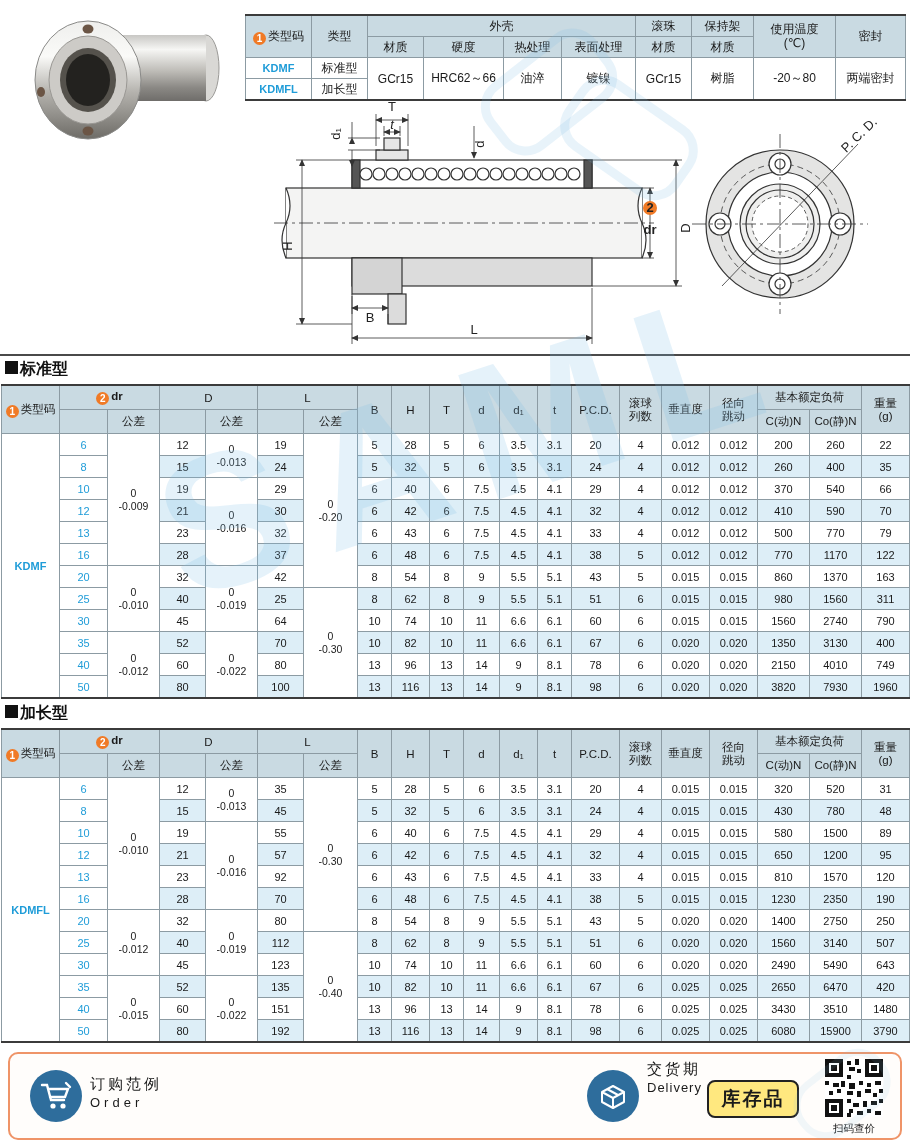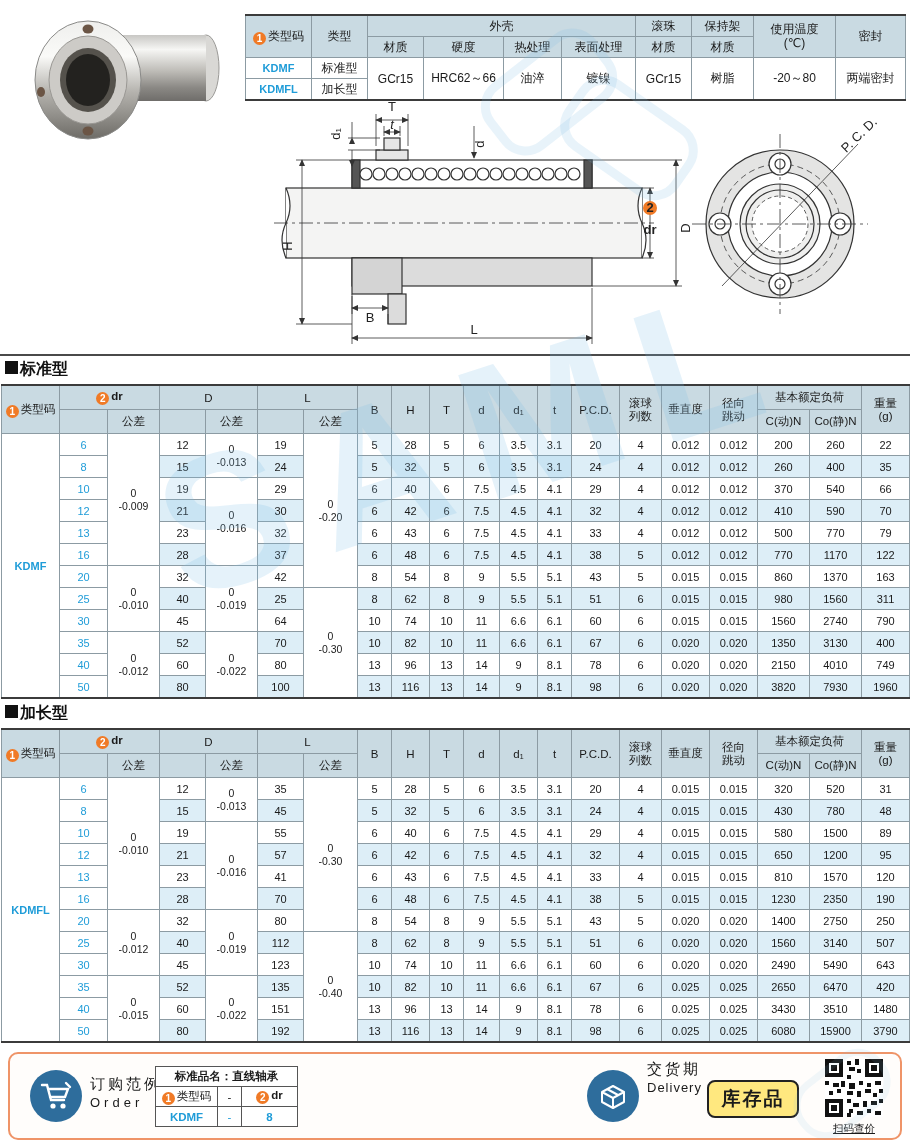--- a/index.html
+++ b/index.html
@@ -48,21 +48,21 @@
                display:flex;align-items:center;justify-content:center;}
   .f-label{position:absolute;line-height:1.35;}
   .f-label .cn{font-size:15px;letter-spacing:3px;}
   .f-label .en{font-size:13px;letter-spacing:4px;}
   .order-table{position:absolute;left:145px;top:12px;width:142px;font-size:11.5px;}
   .order-table th,.order-table td{border:1px solid #555;height:19px;background:#fff;}
   .order-table th{font-weight:bold;}
   .stock-badge{position:absolute;left:697px;top:26px;width:88px;height:34px;background:#ffe87f;
                border:2px solid #222;border-radius:8px;font-size:19px;font-weight:bold;
                display:flex;align-items:center;justify-content:center;letter-spacing:2px;}
-  .qr-wrap{position:absolute;left:812px;top:5px;width:64px;text-align:center;text-decoration:underline;}
+  .qr-wrap{position:absolute;left:812px;top:5px;width:64px;text-align:center;}
   .qr-caption{font-size:10.5px;margin-top:1px;}
   
   .wm{position:absolute;color:rgba(125,190,230,0.20);font-weight:bold;pointer-events:none;
       transform:rotate(-18deg);z-index:6;user-select:none;}
   .chain{position:absolute;width:120px;height:66px;border:9px solid rgba(125,190,230,0.18);
          border-radius:30px;pointer-events:none;z-index:6;}
 </style>
 </head>
 <body>
 
@@ -732,21 +732,21 @@
         <td class="alt">4</td>
         <td class="alt">0.015</td>
         <td class="alt">0.015</td>
         <td class="alt">650</td>
         <td class="alt">1200</td>
         <td class="alt">95</td>
       </tr>
       <tr>
         <td class="dr-cell">13</td>
         <td>23</td>
-        <td>41</td>
+        <td>92</td>
         <td>6</td>
         <td>43</td>
         <td>6</td>
         <td>7.5</td>
         <td>4.5</td>
         <td>4.1</td>
         <td>33</td>
         <td>4</td>
         <td>0.015</td>
         <td>0.015</td>
@@ -912,42 +912,20 @@
       </g>
       <circle cx="13" cy="25" r="2.6" fill="#fff"></circle>
       <circle cx="23" cy="25" r="2.6" fill="#fff"></circle>
       <path d="M26,2 L30,6" stroke="#fff" stroke-width="2.4" stroke-linecap="round"></path>
     </svg>
   </div>
   <div class="f-label" style="left:80px;top:20px;">
     <div class="cn">订购范例</div>
     <div class="en">Order</div>
   </div>
-  <table class="order-table">
-    <colgroup>
-        <col style="width:62px">
-        <col style="width:24px">
-        <col style="width:56px">
-      </colgroup>
-    <tbody>
-        <tr>
-          <th colspan="3">标准品名：直线轴承</th>
-        </tr>
-    <tr>
-      <td><span class="cnum">1</span><span>类型码</span></td>
-      <td>-</td>
-      <td><span class="cnum">2</span><span style="font-weight:bold">dr</span></td>
-    </tr>
-    <tr>
-      <td class="cyan" style="font-weight:bold">KDMF</td>
-      <td class="cyan">-</td>
-      <td class="cyan" style="font-weight:bold">8</td>
-    </tr>
-  </tbody>
-    </table>
   <div class="icon-circle" style="left:577px;top:16px;">
     <svg width="30" height="28" viewBox="0 0 30 28">
       <g stroke="#fff" stroke-width="2" fill="none" stroke-linejoin="round">
         <path d="M4,10 L15,4 L26,10 L15,16 Z"></path>
         <path d="M4,10 V20 L15,26 V16"></path>
         <path d="M26,10 V20 L15,26"></path>
         <path d="M9,7 L20,13"></path>
       </g>
     </svg>
   </div>

